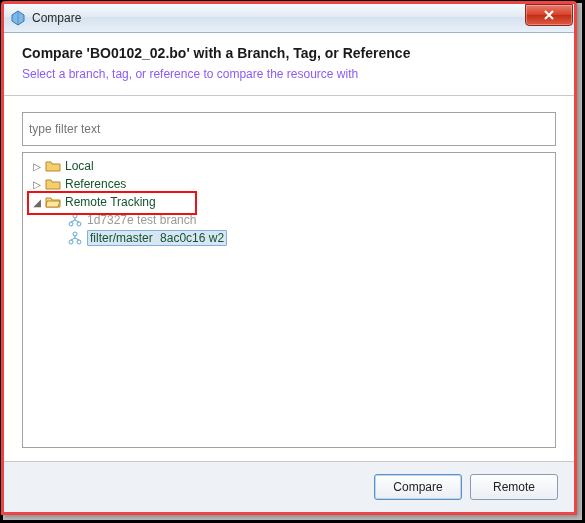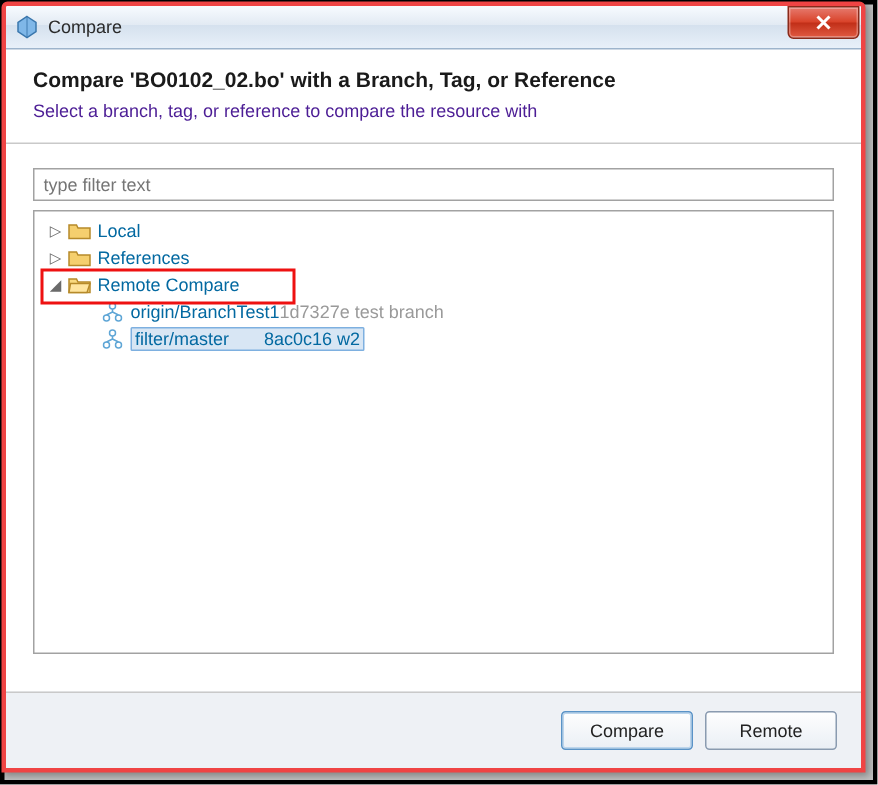--- a/index.html
+++ b/index.html
@@ -6,31 +6,31 @@
   .outer{width:585px;height:523px;background:#bfbfbf;position:relative;box-sizing:border-box;border:3px solid #000;}
   .window{position:absolute;left:-2px;top:-2px;right:5px;bottom:5px;background:#fff;border:3px solid #ef4444;border-radius:4px 4px 0 0;overflow:hidden;box-shadow:2px 2px 5px rgba(0,0,0,.3);}
   .titlebar{height:28px;background:linear-gradient(#f7fbff,#e2eaf3 45%,#d5e1ee 46%,#e8f0f9);display:flex;align-items:center;padding:0 2px 0 6px;border-bottom:1px solid #9db4cc;position:relative;}
   .titlebar .app-icon{width:16px;height:16px;margin-right:6px;}
   .titlebar .title{color:#2a2a2a;}
   .titlebar .spacer{flex:1;}
   .close-btn{width:46px;height:20px;margin-top:-6px;margin-right:-1px;border-radius:0 0 4px 4px;background:linear-gradient(#e67a6e,#d9432a 48%,#c12f18 52%,#e05a42);border:1px solid #8a2a1a;display:flex;align-items:center;justify-content:center;color:#fff;font-weight:bold;box-shadow:inset 0 0 0 1px rgba(255,255,255,.3);}
   .close-btn svg{width:12px;height:10px;}
   .header{padding:12px 18px 14px 18px;background:#fff;}
   .header h1{margin:0 0 6px 0;font-size:14px;font-weight:700;color:#1a1a1a;}
-  .header .sub{color:#4c1d95;}
+  .header .sub{color:#8b5cf6;}
   .divider{height:1px;background:#c9c9c9;margin:0;}
   .body{padding:16px 18px 0 18px;}
-  .filter{width:100%;box-sizing:border-box;height:22px;padding:2px 6px;border:1px solid #a2a2a2;font-family:inherit;font-size:12px;color:#555;}
+  .filter{width:100%;box-sizing:border-box;height:34px;padding:2px 6px;border:1px solid #a2a2a2;font-family:inherit;font-size:12px;color:#555;}
   .tree-wrap{margin-top:6px;border:1px solid #a2a2a2;height:286px;overflow:auto;background:#fff;padding:4px 2px;}
   .node{display:flex;align-items:center;height:18px;padding:0 2px;white-space:nowrap;}
   .node .exp{width:12px;display:inline-flex;justify-content:center;color:#6a6a6a;font-size:10px;}
   .node .ic{width:16px;height:16px;margin:0 4px 0 2px;display:inline-flex;align-items:center;justify-content:center;}
   .node.d0{padding-left:6px;}
   .node.d1{padding-left:28px;}
-  .label{color:#0369a1;}
+  .label{color:#14532d;}
   .muted{color:#9a9a9a;margin-left:0;}
   .sel{background:#d8e6f4;border:1px solid #7eb0e0;border-radius:1px;padding:0 2px;}
   .highlight-box{position:absolute;border:2px solid #e11;pointer-events:none;}
   .footer{position:absolute;left:0;right:0;bottom:0;height:50px;background:#eef1f5;border-top:1px solid #c9c9c9;display:flex;align-items:center;justify-content:flex-end;padding:0 16px;gap:8px;}
   .btn{min-width:88px;height:26px;background:linear-gradient(#fefefe,#eaeff5);border:1px solid #8a9bb0;border-radius:3px;font-family:inherit;font-size:12px;color:#222;padding:0 14px;}
   .btn.primary{border-color:#5a93c7;box-shadow:0 0 0 1px #bcd5ec inset;}
 </style>
 </head>
 <body>
 
@@ -85,50 +85,49 @@
         </div>
 
         <div class="node d0" style="position:relative;">
           <span class="exp">◢</span>
           <span class="ic">
             <svg viewBox="0 0 16 16">
                 <path d="M1 4h5l1 2h8v7H1z" fill="#f9d97e" stroke="#b68a2a"></path>
                 <path d="M2 7h13l-2 6H1z" fill="#ffe59e" stroke="#b68a2a"></path>
               </svg>
           </span>
-          <span class="label">Remote Compare</span>
+          <span class="label">Remote Tracking</span>
         </div>
 
         <div class="node d1">
           <span class="exp"></span>
           <span class="ic">
             <svg viewBox="0 0 16 16">
                 <circle cx="4" cy="12" r="2" fill="none" stroke="#5fa6d6"></circle>
                 <circle cx="12" cy="12" r="2" fill="none" stroke="#5fa6d6"></circle>
                 <circle cx="8" cy="4" r="2" fill="none" stroke="#5fa6d6"></circle>
                 <path d="M8 6v2M8 8l-4 2M8 8l4 2" stroke="#5fa6d6" fill="none"></path>
               </svg>
           </span>
-          <span class="label">origin/BranchTest1</span>
           <span class="muted">1d7327e test branch</span>
         </div>
 
         <div class="node d1">
           <span class="exp"></span>
           <span class="ic">
             <svg viewBox="0 0 16 16">
                 <circle cx="4" cy="12" r="2" fill="none" stroke="#5fa6d6"></circle>
                 <circle cx="12" cy="12" r="2" fill="none" stroke="#5fa6d6"></circle>
                 <circle cx="8" cy="4" r="2" fill="none" stroke="#5fa6d6"></circle>
                 <path d="M8 6v2M8 8l-4 2M8 8l4 2" stroke="#5fa6d6" fill="none"></path>
               </svg>
           </span>
           <span class="sel">
             <span class="label">filter/master</span>
-            <span class="label" style="margin-left:20px;">8ac0c16 w2</span>
+            <span class="label" style="margin-left:4px;">8ac0c16 w2</span>
           </span>
         </div>
 
 
         <div class="highlight-box" style="left:4px;top:38px;width:166px;height:20px;"></div>
       </div>
     </div>
 
     <div class="footer">
       <button class="btn primary">Compare</button>

